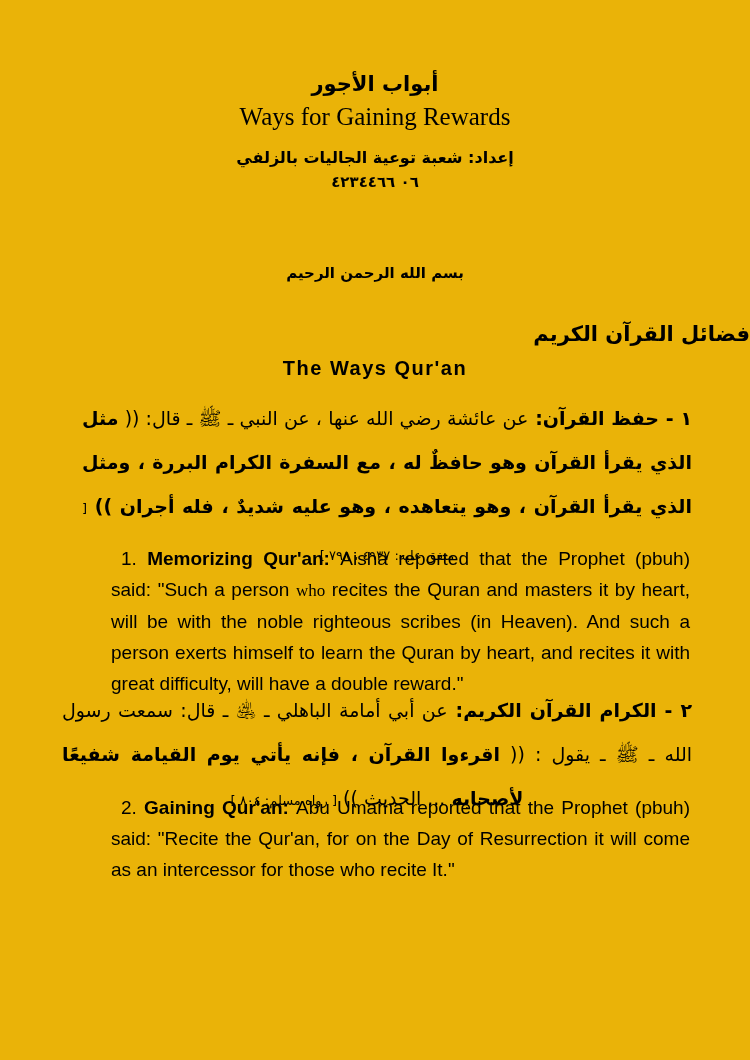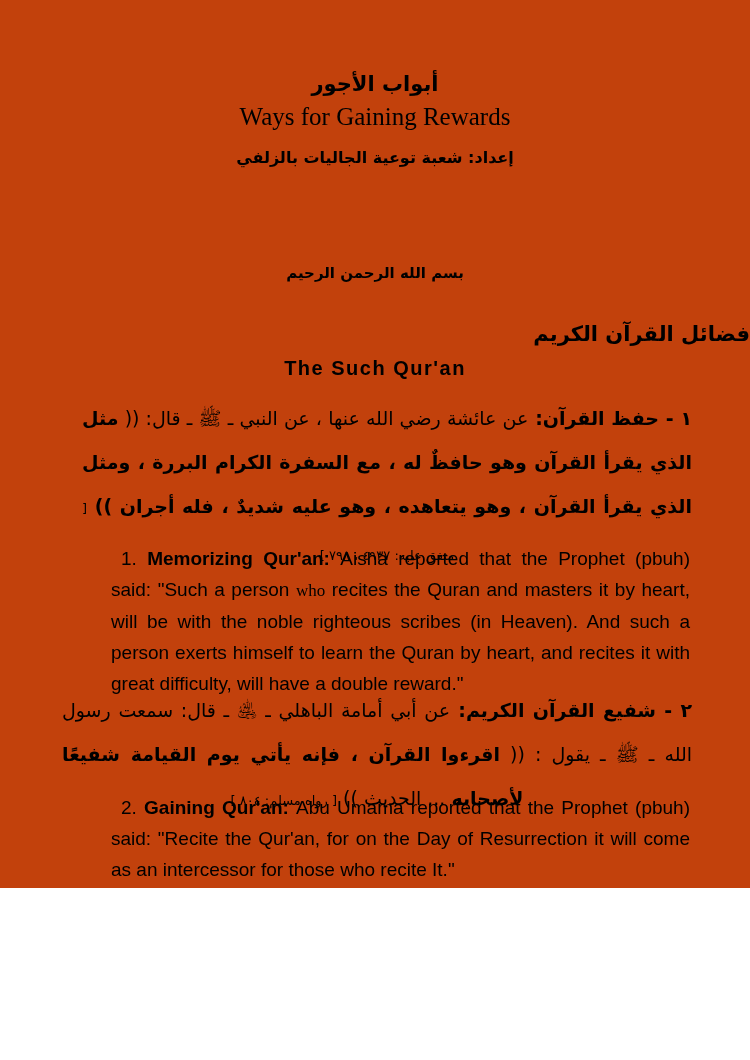--- a/index.html
+++ b/index.html
@@ -3,22 +3,22 @@
 <meta charset="utf-8">
 <style>
   html, body {
     margin: 0;
     padding: 0;
     background: #ffffff;
   }
   .page {
     position: relative;
     width: 750px;
-    height: 888px;
-    background: #c2410c;
+    height: 1060px;
+    background: #eab308;
     color: #000000;
     font-family: "Liberation Sans", sans-serif;
     overflow: hidden;
   }
   .centered {
     position: absolute;
     left: 0;
     right: 0;
     text-align: center;
   }
@@ -116,36 +116,37 @@
 <body>
 
 <div class="page">
 
   <div class="centered title-ar">أبواب الأجور</div>
 
   <div class="centered title-en">Ways for Gaining Rewards</div>
 
   <div class="centered prepared-by">إعداد: شعبة توعية الجاليات بالزلفي</div>
 
+  <div class="centered phone">٠٦ ٤٢٣٤٤٦٦</div>
 
   <div class="centered basmala">بسم الله الرحمن الرحيم</div>
 
   <div class="centered sec-title-ar">فضائل القرآن الكريم</div>
 
-  <div class="centered sec-title-en">The Such Qur'an</div>
+  <div class="centered sec-title-en">The Ways Qur'an</div>
 
   <div class="hadith hadith-1">
     <span class="b">١ - </span><span class="b">حفظ القرآن: </span><span>عن عائشة رضي الله عنها ، عن النبي ـ ﷺ ـ قال: (( </span><span class="b">مثل الذي يقرأ القرآن وهو حافظٌ له ، مع السفرة الكرام البررة ، ومثل الذي يقرأ القرآن ، وهو  يتعاهده ، وهو عليه شديدٌ ، فله أجران</span><span class="b"> )) </span><span class="ref">[ متفق عليه: ٤٩٣٧ ، ٧٩٨ ]</span>
   </div>
 
   <div class="eng eng-1">
     <span>1. </span><span class="b">Memorizing Qur'an: </span><span>Aisha reported that the Prophet (pbuh) said: "Such a person </span><span class="serif-word">who</span><span> recites the Quran and masters it by heart, will be with the noble righteous scribes (in Heaven). And such a person exerts himself to learn the Quran by heart, and recites it with great difficulty, will have a double reward."</span>
   </div>
 
   <div class="hadith hadith-2">
-    <span class="b">٢ - </span><span class="b">شفيع القرآن الكريم: </span><span>عن أبي أمامة الباهلي ـ ﵁ ـ قال: سمعت رسول الله ـ ﷺ ـ يقول : (( </span><span class="b">اقرءوا القرآن ، فإنه يأتي يوم القيامة شفيعًا لأصحابه</span><span> ... الحديث )) </span><span class="ref">[ رواه مسلم: ٨٠٤ ]</span>
+    <span class="b">٢ - </span><span class="b">الكرام القرآن الكريم: </span><span>عن أبي أمامة الباهلي ـ ﵁ ـ قال: سمعت رسول الله ـ ﷺ ـ يقول : (( </span><span class="b">اقرءوا القرآن ، فإنه يأتي يوم القيامة شفيعًا لأصحابه</span><span> ... الحديث )) </span><span class="ref">[ رواه مسلم: ٨٠٤ ]</span>
   </div>
 
   <div class="eng eng-2">
     <span>2. </span><span class="b">Gaining Qur'an: </span><span>Abu Umama reported that the Prophet (pbuh) said: "Recite the Qur'an, for on the Day of Resurrection it will come as an intercessor for those who recite It."</span>
   </div>
 
 </div>
 
 </body></html>

